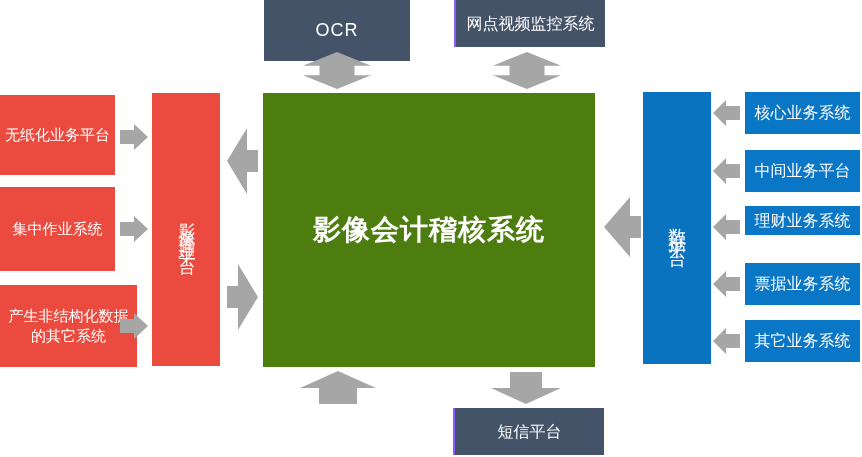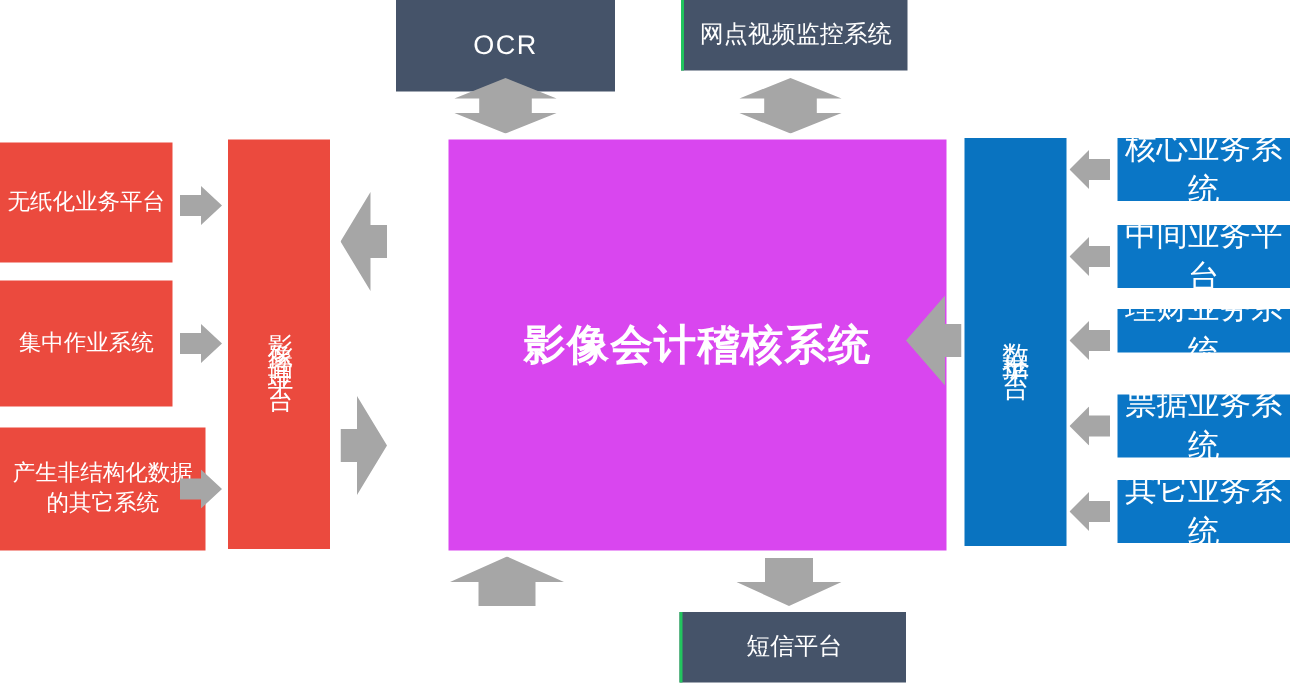--- a/index.html
+++ b/index.html
@@ -5,24 +5,24 @@
   html,body{margin:0;padding:0;background:#ffffff;}
   #canvas{
     position:relative;width:862px;height:457px;background:#ffffff;overflow:hidden;
     font-family:"Liberation Sans","DejaVu Sans",sans-serif;
   }
   .box{
     position:absolute;box-sizing:border-box;display:flex;align-items:center;justify-content:center;
     color:#ffffff;text-align:center;line-height:1.35;
   }
   .slate{background:#455369;font-size:16px;}
-  .slate.accent{border-left:2px solid #22c55e;}
+  .slate.accent{border-left:2px solid #8b5cf6;}
   .red{background:#eb4a3e;font-size:15px;padding:0 4px;}
-  .orange{background:#d946ef;margin-left:36px;}
-  .blue{background:#0a76c6;font-size:21px;}
+  .orange{background:#4d7c0f;}
+  .blue{background:#0a76c6;font-size:16px;font-family:Liberation Serif, serif;}
   .blue-dark{background:#0973c0;}
   .vtext{writing-mode:vertical-rl;text-orientation:upright;letter-spacing:7px;font-size:17px;}
   #data-platform .vtext{font-size:18px;}
   .center-title{font-size:28px;font-weight:bold;letter-spacing:1px;}
   .arrow{position:absolute;}
   .arrow svg{display:block;}
   .ocr-label{font-size:18px;letter-spacing:1px;}
 </style>
 </head>
 <body>

